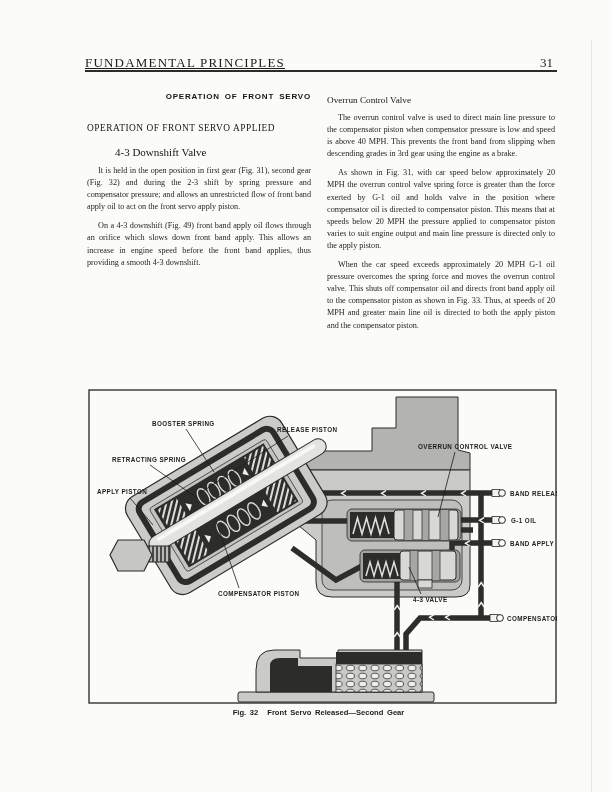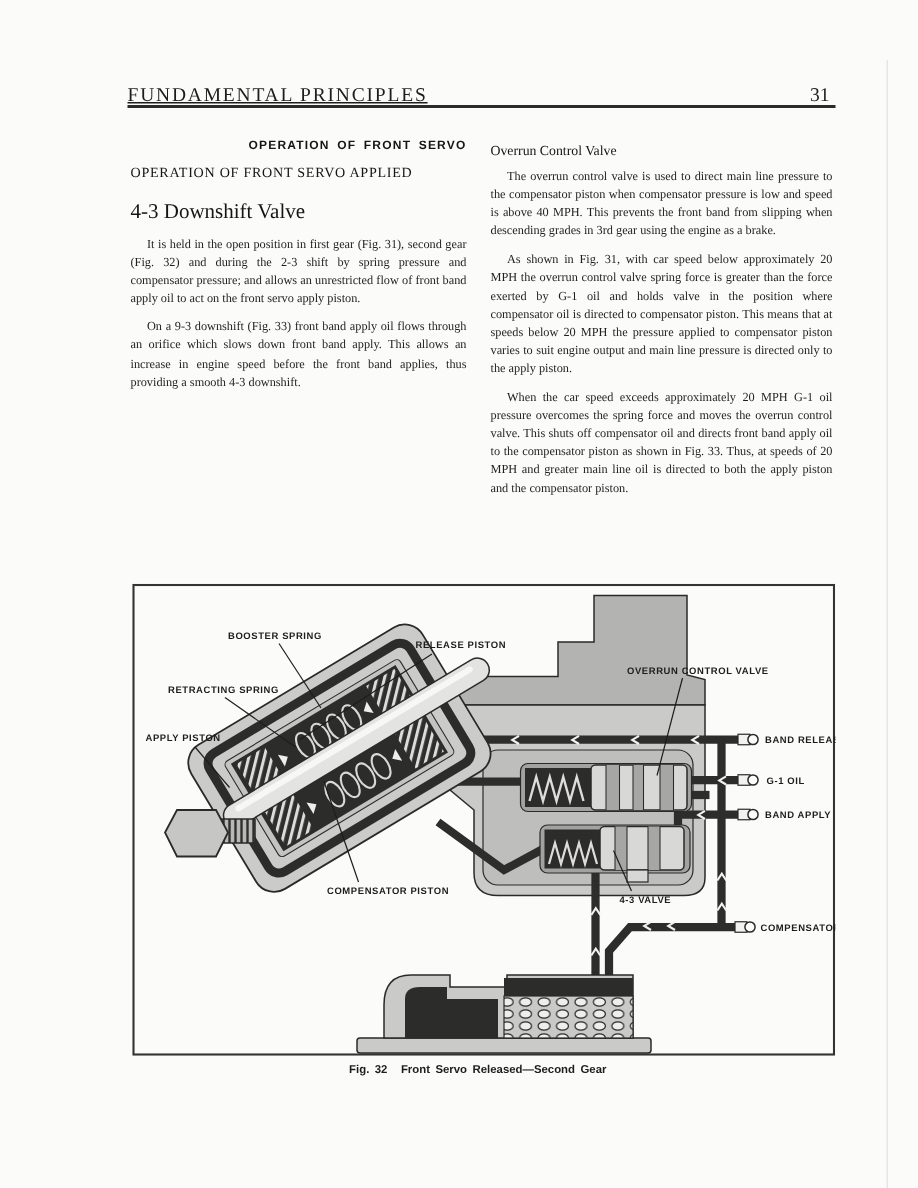--- a/index.html
+++ b/index.html
@@ -9,22 +9,22 @@
   .running-head{position:absolute;left:85px;top:58px;width:473px;text-align:left;
     font-size:13px;line-height:10px;letter-spacing:1.2px;color:#1d1d1b;text-decoration:underline;}
   .page-num{position:absolute;left:85px;top:58px;width:468px;text-align:right;
     font-size:13px;line-height:10px;font-weight:normal;color:#1d1d1b;}
   .head-rule{position:absolute;left:85px;top:70px;width:472px;height:2px;background:#2b2b29;}
   .col{position:absolute;top:92px;color:#1f1f1d;}
   .col-left{left:87px;width:224px;}
   .col-right{left:327px;width:228px;}
   .col-kicker{text-align:right;font-family:"Liberation Sans",sans-serif;font-weight:bold;
     font-size:8px;letter-spacing:.8px;word-spacing:2px;color:#151513;}
-  .col-subhead{margin-top:10px;font-size:9.4px;letter-spacing:.5px;white-space:nowrap;color:#151513;}
-  .col-heading{margin-top:13px;font-size:14px;color:#151513;}
+  .col-subhead{margin-top:22px;font-size:9.4px;letter-spacing:.5px;white-space:nowrap;color:#151513;}
+  .col-heading{margin-top:13px;font-size:11px;color:#151513;margin-left:28px;}
   .col-heading-first{margin-top:3px;font-size:9.2px;color:#151513;}
   .col p{margin:7px 0 0 0;font-size:8.2px;line-height:12.1px;text-align:justify;text-indent:11px;}
   .figure-wrap{position:absolute;left:88px;top:389px;width:469px;height:316px;}
   .fig-label{font-family:"Liberation Sans",sans-serif;font-weight:bold;font-size:6.3px;
     letter-spacing:.4px;fill:#1d1d1b;}
   .caption{position:absolute;left:84px;top:708px;width:469px;text-align:center;
     font-family:"Liberation Sans",sans-serif;font-weight:bold;font-size:7.6px;
     word-spacing:1.5px;color:#1d1d1b;}
   .caption .cap-no{margin-right:9px;}
 </style>
@@ -36,21 +36,21 @@
 
   <div class="running-head">FUNDAMENTAL PRINCIPLES</div>
   <div class="page-num">31</div>
   <div class="head-rule"></div>
 
   <div class="col col-left">
     <div class="col-kicker">OPERATION OF FRONT SERVO</div>
     <div class="col-subhead">OPERATION OF FRONT SERVO APPLIED</div>
     <div class="col-heading">4-3 Downshift Valve</div>
     <p>It is held in the open position in first gear (Fig. 31), second gear (Fig. 32) and during the 2-3 shift by spring pressure and compensator pressure; and allows an unrestricted flow of front band apply oil to act on the front servo apply piston.</p>
-    <p>On a 9-3 downshift (Fig. 33) front band apply oil flows through an orifice which slows down front band apply. This allows an increase in engine speed before the front band applies, thus providing a smooth 4-3 downshift.</p>
+    <p>On a 4-3 downshift (Fig. 49) front band apply oil flows through an orifice which slows down front band apply. This allows an increase in engine speed before the front band applies, thus providing a smooth 4-3 downshift.</p>
   </div>
 
   <div class="col col-right">
     <div class="col-heading-first">Overrun Control Valve</div>
     <p>The overrun control valve is used to direct main line pressure to the compensator piston when compensator pressure is low and speed is above 40 MPH. This prevents the front band from slipping when descending grades in 3rd gear using the engine as a brake.</p>
     <p>As shown in Fig. 31, with car speed below approximately 20 MPH the overrun control valve spring force is greater than the force exerted by G-1 oil and holds valve in the position where compensator oil is directed to compensator piston. This means that at speeds below 20 MPH the pressure applied to compensator piston varies to suit engine output and main line pressure is directed only to the apply piston.</p>
     <p>When the car speed exceeds approximately 20 MPH G-1 oil pressure overcomes the spring force and moves the overrun control valve. This shuts off compensator oil and directs front band apply oil to the compensator piston as shown in Fig. 33. Thus, at speeds of 20 MPH and greater main line oil is directed to both the apply piston and the compensator piston.</p>
   </div>
 
   <div class="figure-wrap">

